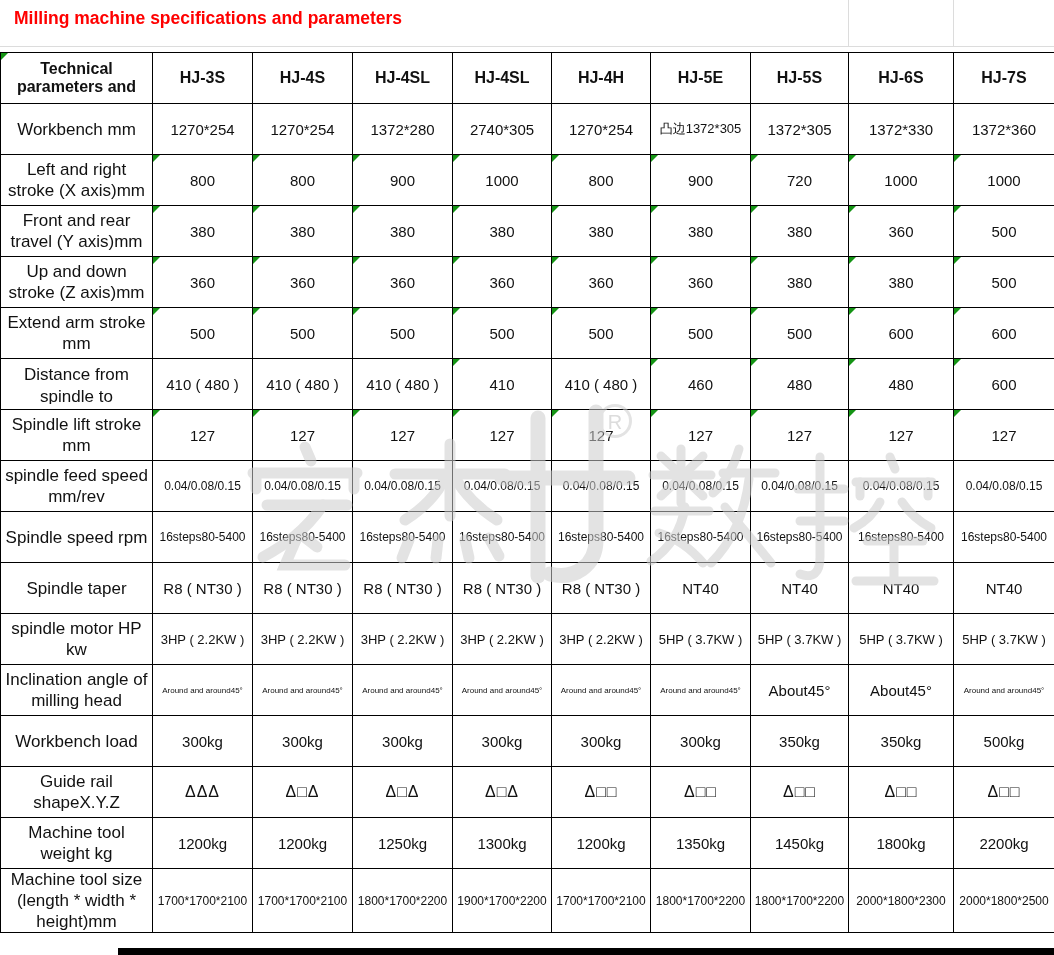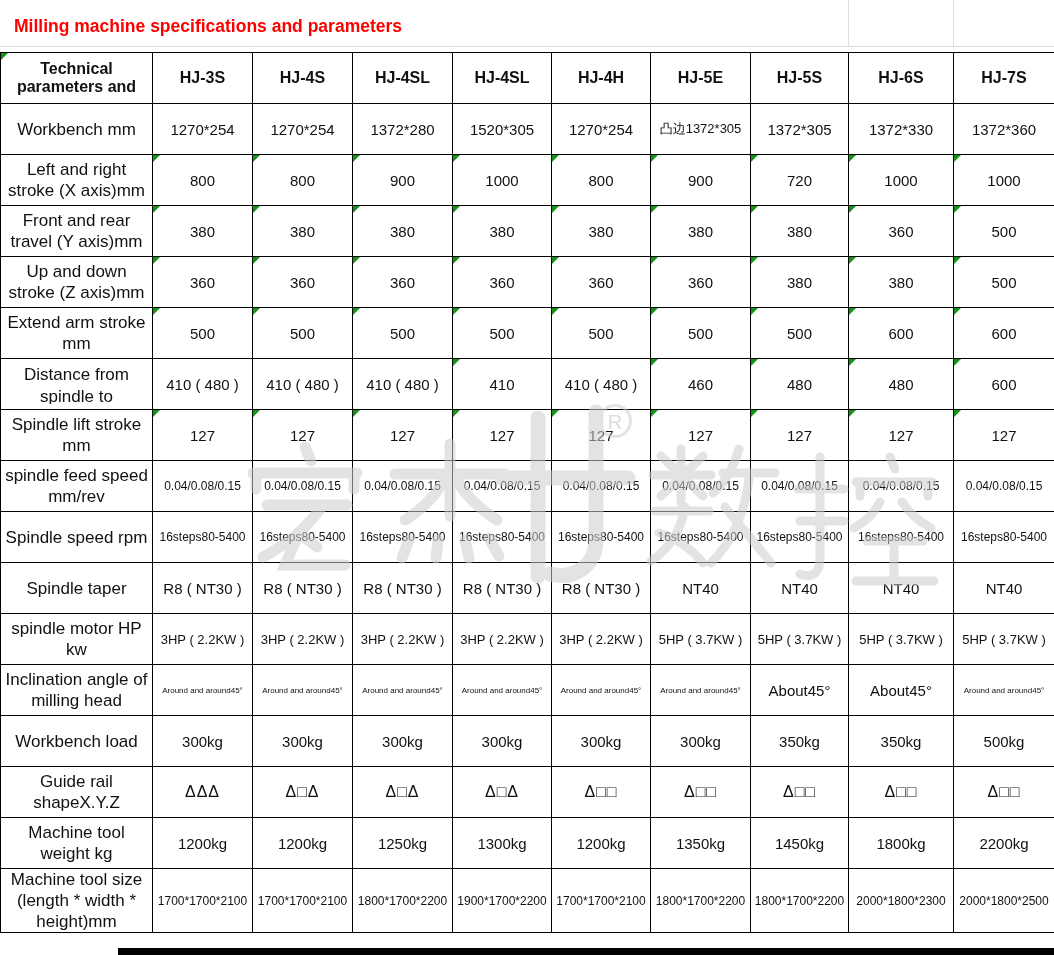--- a/index.html
+++ b/index.html
@@ -1,18 +1,18 @@
 <!DOCTYPE html>
 <html><head>
 <meta charset="utf-8">
 <style>
   html,body{margin:0;padding:0;background:#fff;}
   .page{position:relative;width:1054px;height:955px;background:#ffffff;overflow:hidden;
         font-family:"Liberation Sans","DejaVu Sans",sans-serif;color:#111;}
-  .title{position:absolute;left:14px;top:16px;font-size:17.5px;font-weight:bold;color:#ff0000;white-space:nowrap;}
+  .title{position:absolute;left:14px;top:8px;font-size:17.5px;font-weight:bold;color:#ff0000;white-space:nowrap;}
   .grid-h{position:absolute;left:0;top:46px;width:1054px;height:1px;background:#dcdcdc;}
   .grid-v{position:absolute;top:0;width:1px;height:46px;background:#dcdcdc;}
   .grid-v.a{left:848px;}
   .grid-v.b{left:953px;}
 
   table.spec{position:absolute;left:0px;top:52px;width:1054px;border-collapse:collapse;table-layout:fixed;}
   .spec th,.spec td{border:1.5px solid #000;position:relative;text-align:center;vertical-align:middle;
         padding:0 1px;font-weight:normal;overflow:hidden;}
   .spec thead th{font-weight:bold;font-size:16px;height:50px;}
   .spec tbody th{font-size:17px;line-height:21px;height:50px;}
@@ -65,21 +65,21 @@
           <th>HJ-6S</th>
           <th>HJ-7S</th>
         </tr>
       </thead>
     <tbody>
         <tr>
           <th>Workbench mm</th>
           <td><span>1270*254</span></td>
           <td><span>1270*254</span></td>
           <td><span>1372*280</span></td>
-          <td><span>1520*305</span></td>
+          <td><span>2740*305</span></td>
           <td><span>1270*254</span></td>
           <td class="sz-m"><span>凸边1372*305</span></td>
           <td><span>1372*305</span></td>
           <td><span>1372*330</span></td>
           <td><span>1372*360</span></td>
         </tr>
         <tr>
           <th>Left and right stroke (X axis)mm</th>
           <td><span>800</span><i class="tri"></i></td>
           <td><span>800</span><i class="tri"></i></td>

